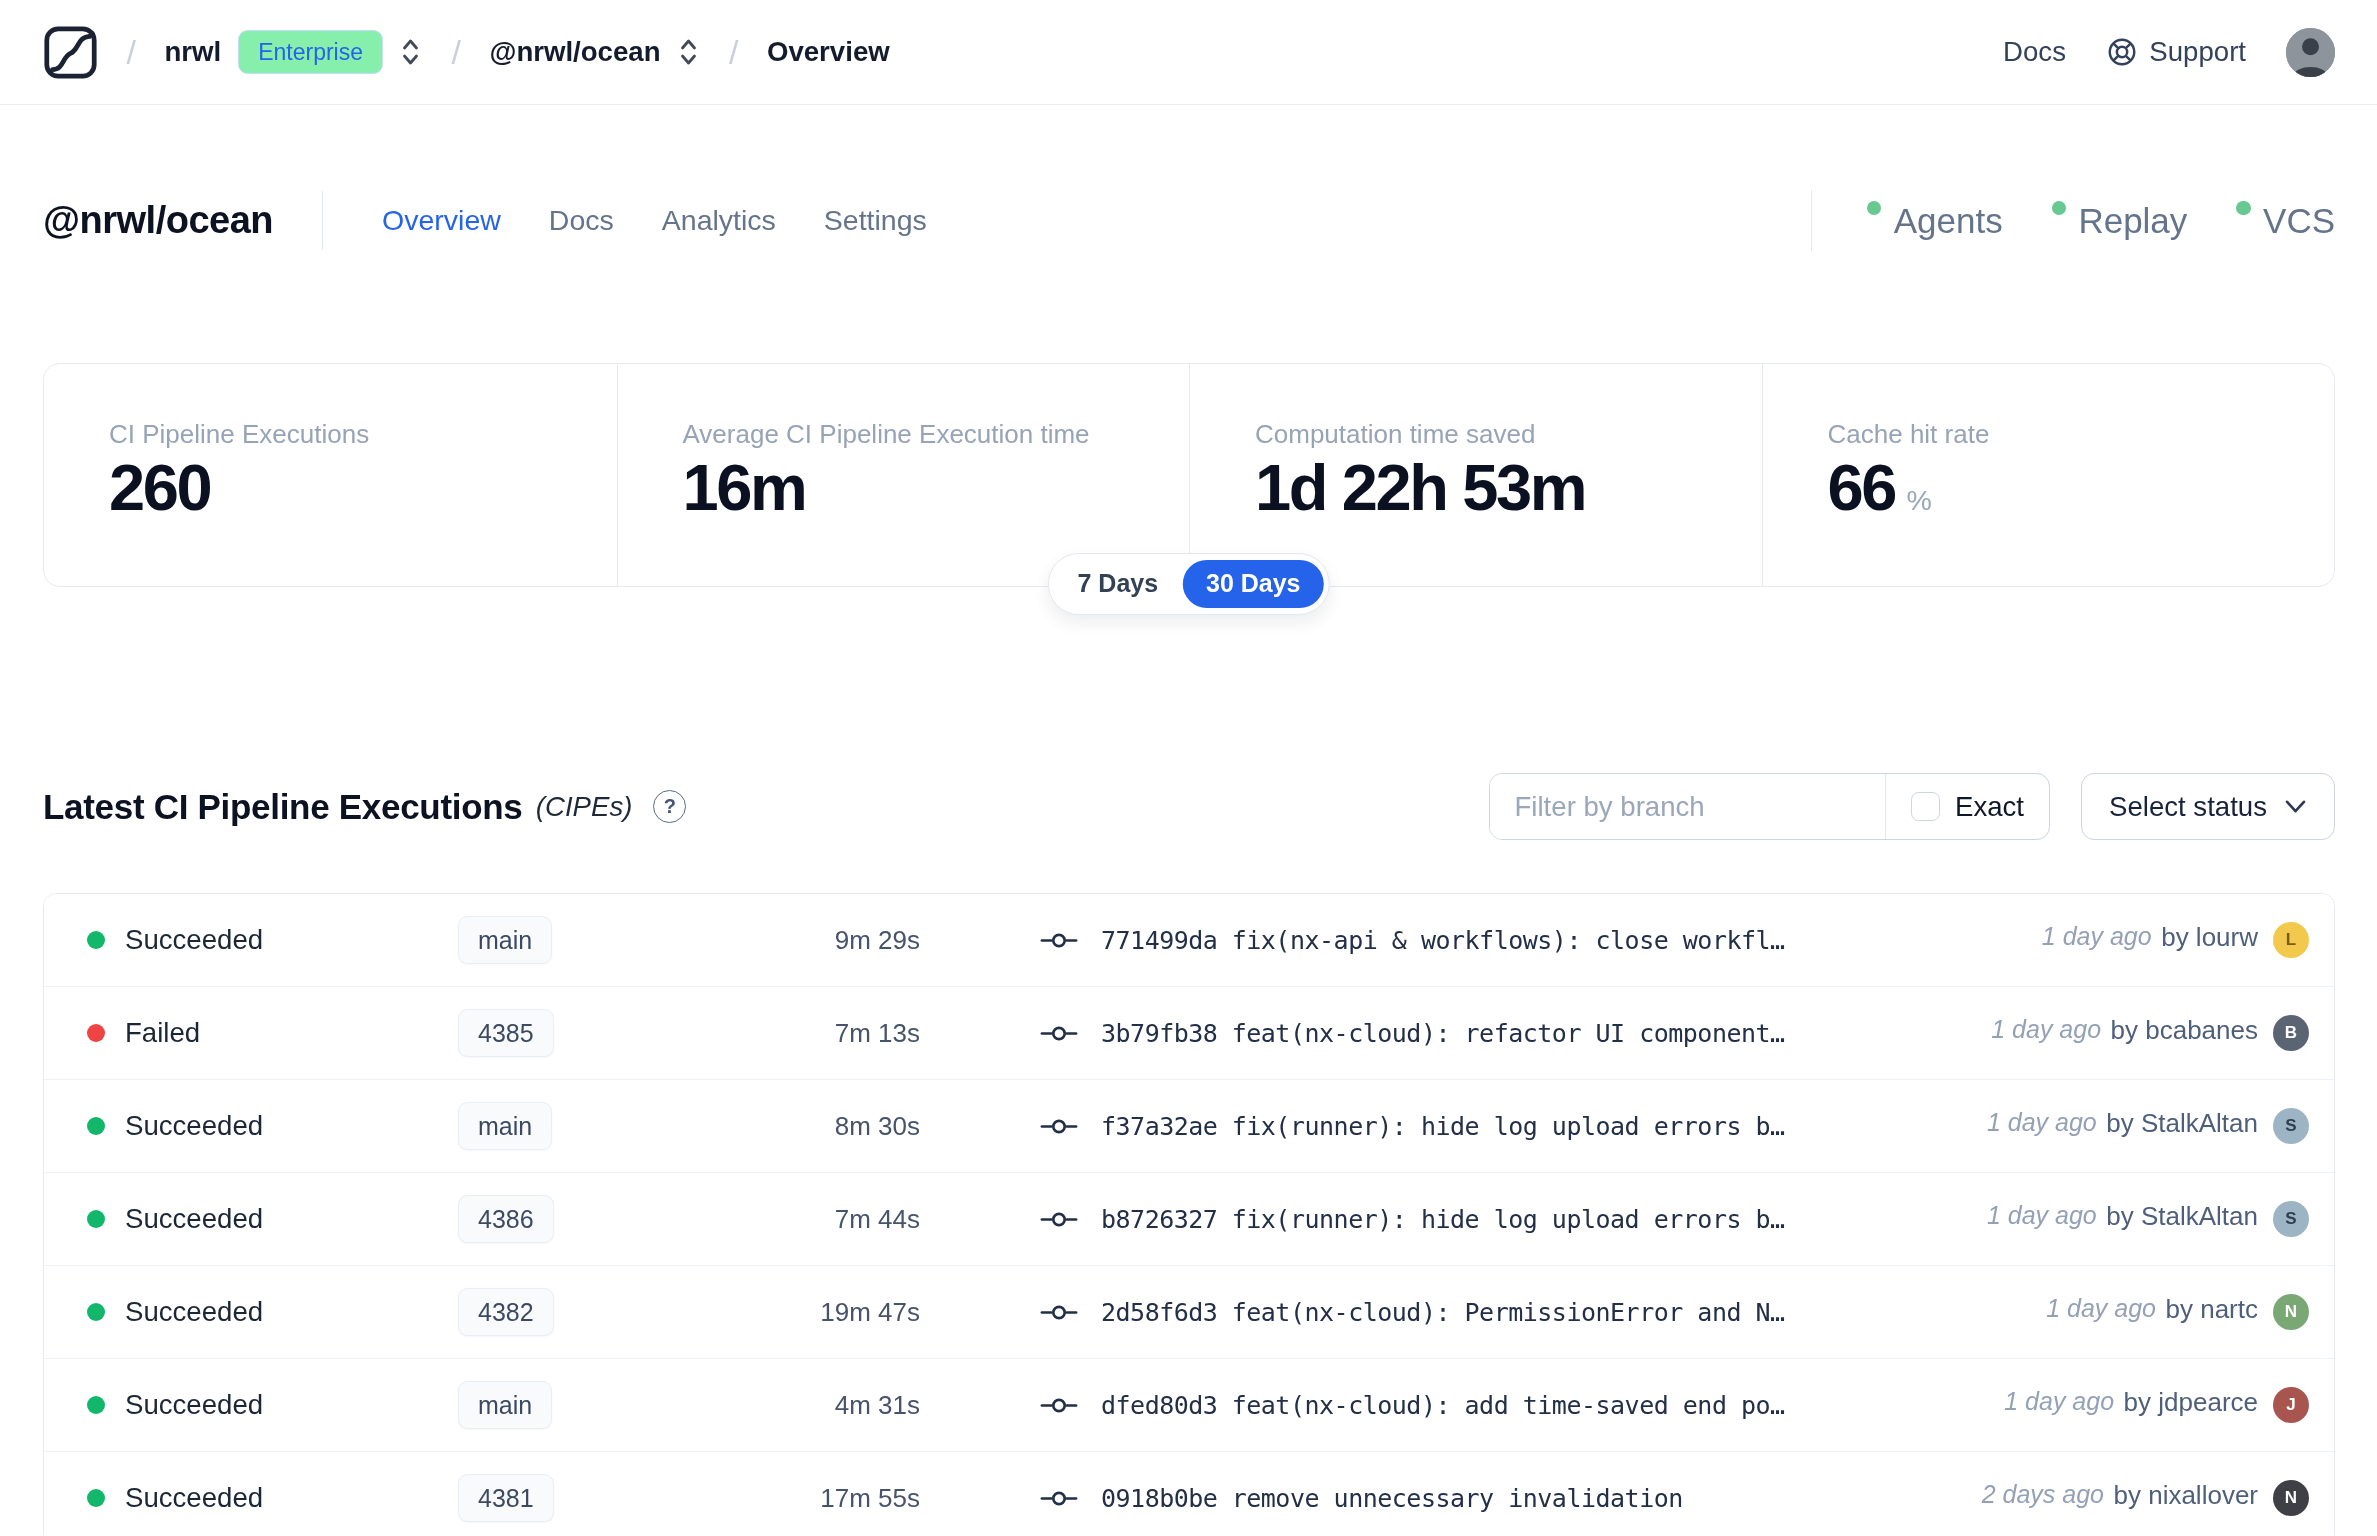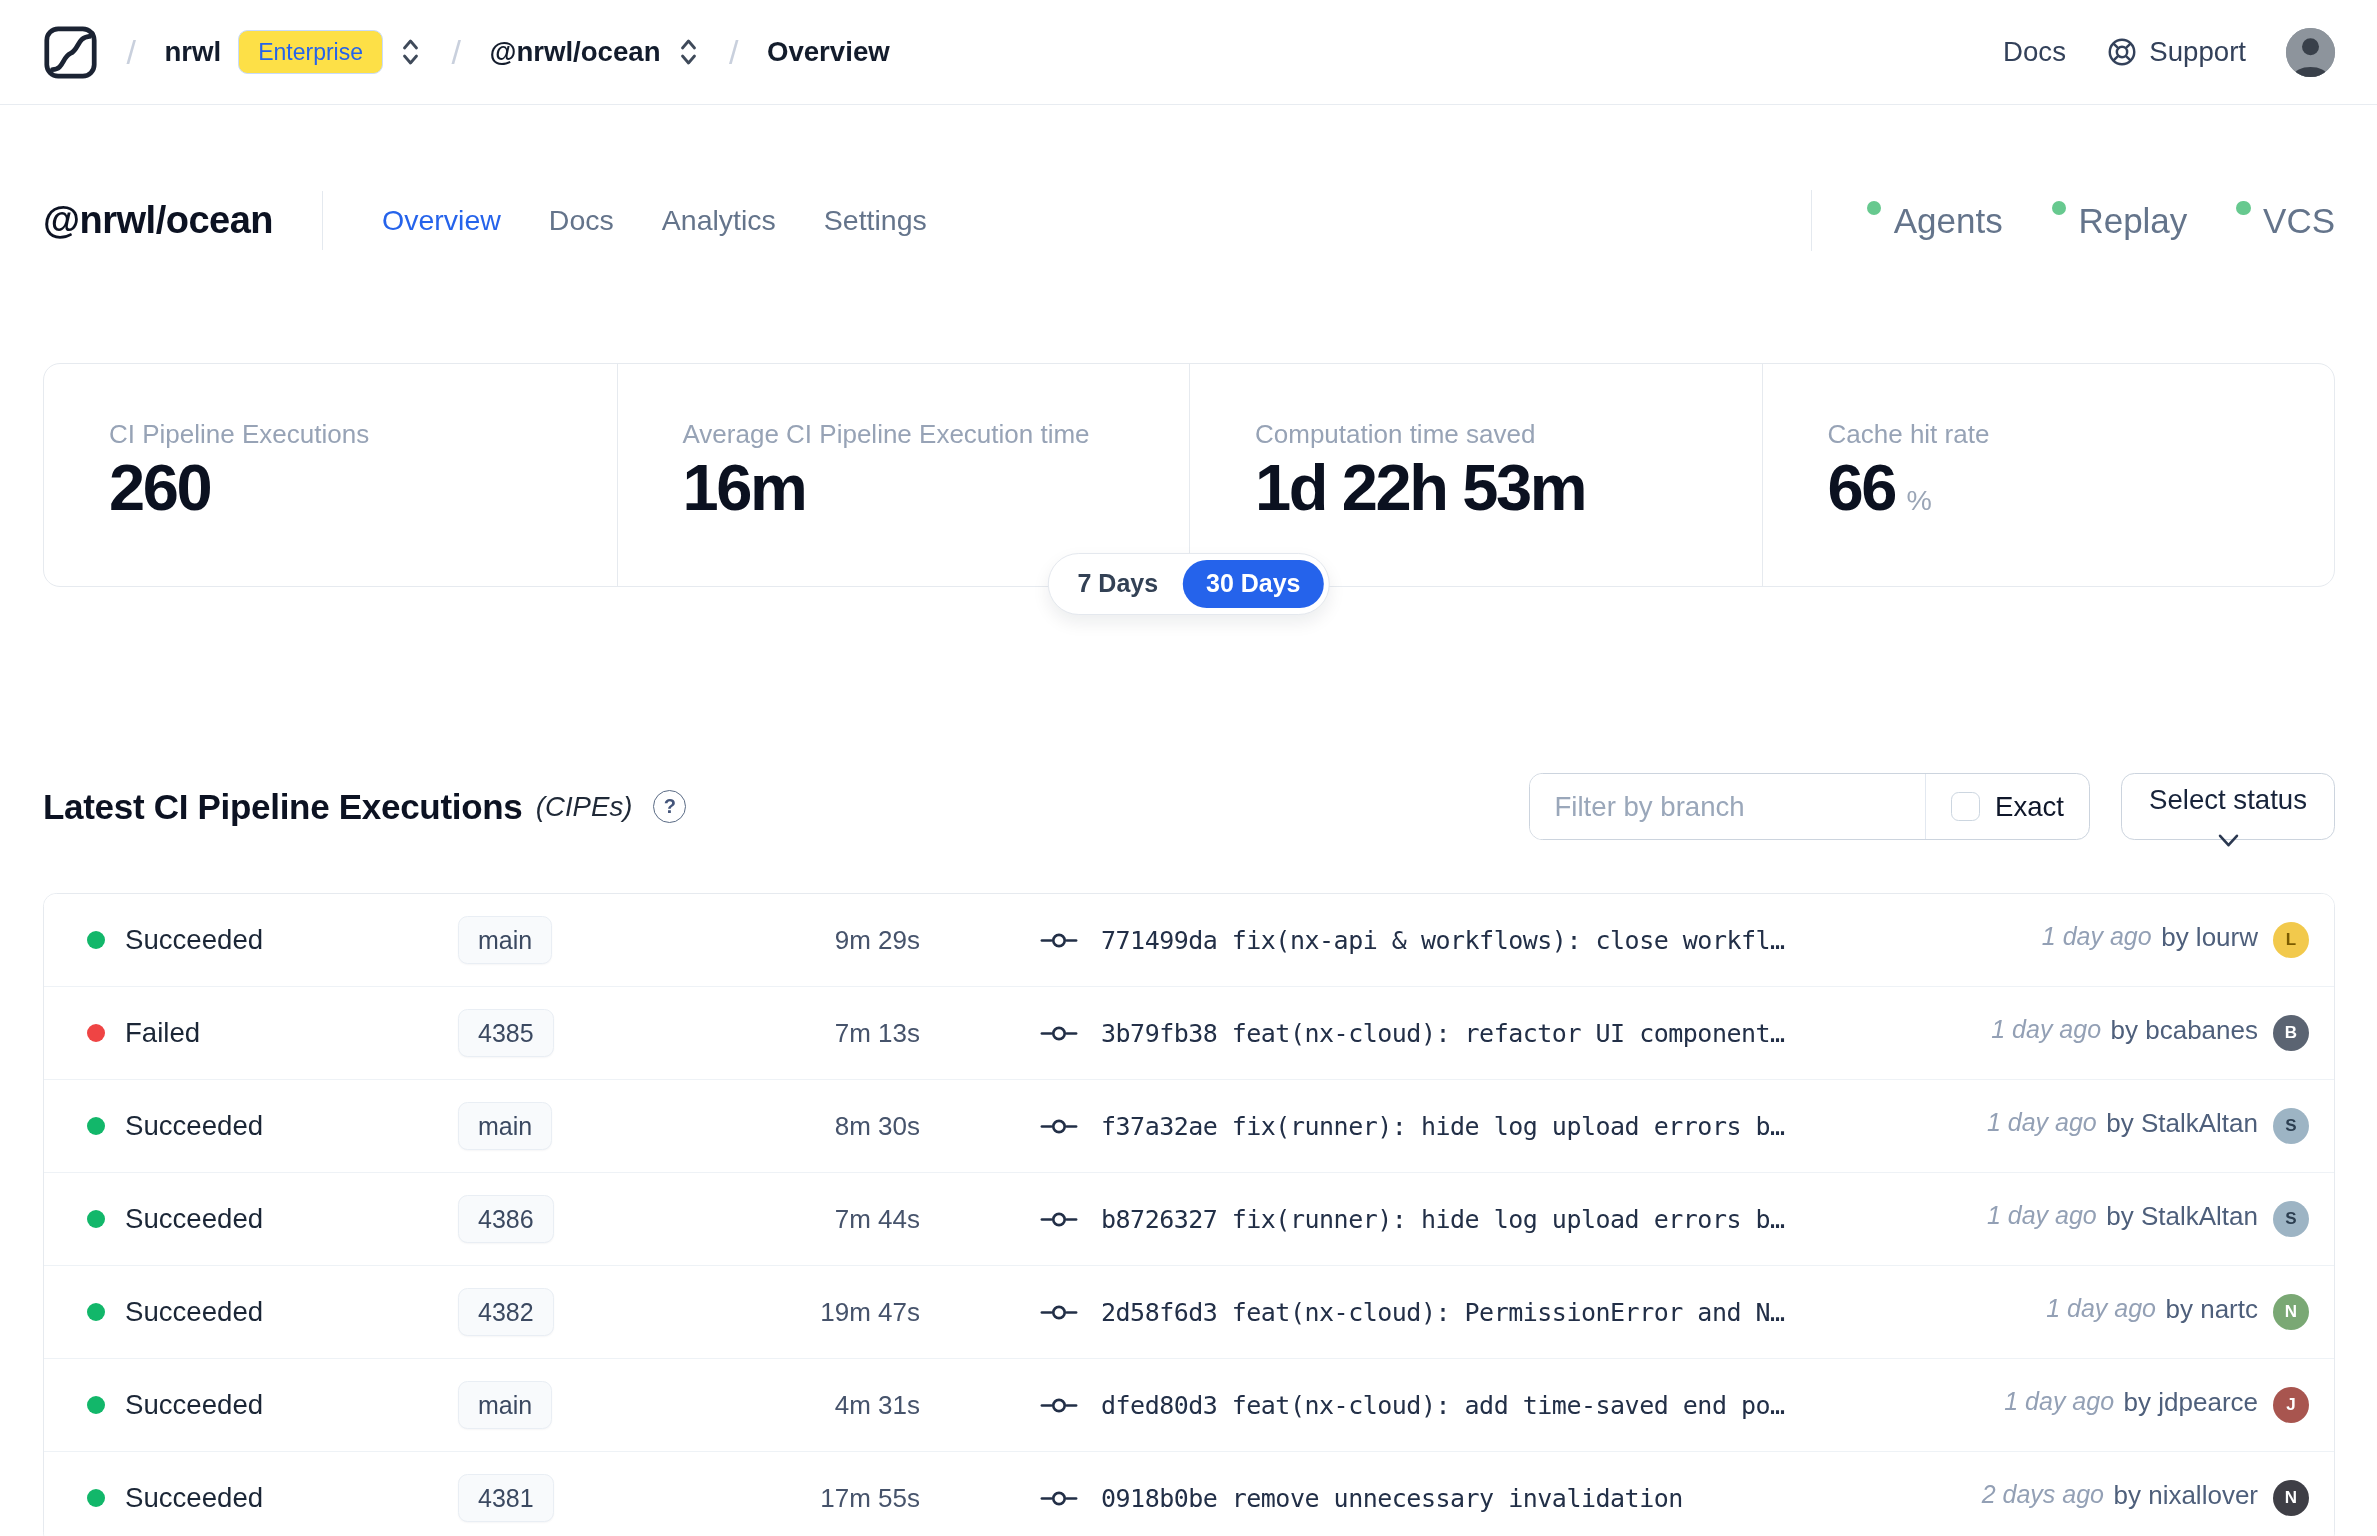--- a/index.html
+++ b/index.html
@@ -6,21 +6,21 @@
   html,body { width:2378px; height:1537px; background:#ffffff; overflow:hidden;
               font-family:"Liberation Sans", sans-serif; }
 
   
   .topnav { height:105px; display:flex; align-items:center; padding:0 43px;
             border-bottom:1px solid #e8ecf1; background:#fff; }
   .logo-box { width:55px; height:55px; flex:0 0 auto; cursor:pointer; }
   .crumb-sep { font-size:34px; font-weight:300; color:#c9d0dd; margin:0 28.5px; }
   .crumb { font-size:27.6px; font-weight:600; color:#131c2c; white-space:nowrap; }
   .ent-badge { margin-left:17px; font-size:23px; font-weight:500; color:#2563eb;
-               background:#fde047; border:1px solid #c8dbfb; border-radius:9.5px;
+               background:#86efac; border:1px solid #c8dbfb; border-radius:9.5px;
                padding:7.6px 19px; cursor:pointer; }
   .updown { margin-left:15px; cursor:pointer; display:inline-flex; }
   .nav-right { margin-left:auto; display:flex; align-items:center; gap:40px; }
   .nav-link { font-size:27.6px; font-weight:500; color:#33415a; cursor:pointer;
               display:flex; align-items:center; gap:11.4px; }
   .avatar-lg { width:49px; height:49px; border-radius:50%; background:#8d949c;
                overflow:hidden; cursor:pointer; }
 
   
   .ws-header { margin-top:68px; padding:0 43px; height:95px;
@@ -69,23 +69,23 @@
   .filter-group input { width:395px; height:100%; border:none; outline:none;
                         padding:0 25px; font-size:27.6px; color:#111827;
                         font-family:inherit; }
   .filter-group input::placeholder { color:#9aa7ba; }
   .fg-div { width:1px; align-self:stretch; background:#e2e8f0; }
   .exact-wrap { display:flex; align-items:center; gap:15px; padding:0 25px; cursor:pointer; }
   .checkbox { width:29.5px; height:29.5px; border:1.9px solid #ccd6e0; border-radius:7.6px;
               background:#fff; }
   .exact-lbl { font-size:27.6px; font-weight:500; color:#0f172a; }
   .status-select { display:flex; align-items:center; gap:17px; height:67px;
-                   padding:10px 27px; background:#fff; border:1px solid #ccd4de;
+                   padding:16px 27px; background:#fff; border:1px solid #ccd4de;
                    border-radius:13.3px; font-size:27.6px; font-weight:500; color:#17233a;
-                   cursor:pointer; font-family:inherit;flex-direction:column; }
+                   cursor:pointer; font-family:inherit; }
 
   
   .table { margin:53px 43px 0; border:1px solid #e6eaef; border-radius:13.3px;
            overflow:hidden; background:#fff; }
   .row { display:flex; align-items:center; height:93px; padding:0 25px 0 43px;
          border-bottom:1px solid #eef2f6; cursor:pointer; background:#fff; }
   .c-status { width:371px; display:flex; align-items:center; gap:20px; flex:0 0 auto; }
   .s-dot { width:18px; height:18px; border-radius:50%; flex:0 0 auto; }
   .s-lbl { font-size:27.6px; font-weight:500; color:#1b2636; }
   .c-branch { width:219px; flex:0 0 auto; }

